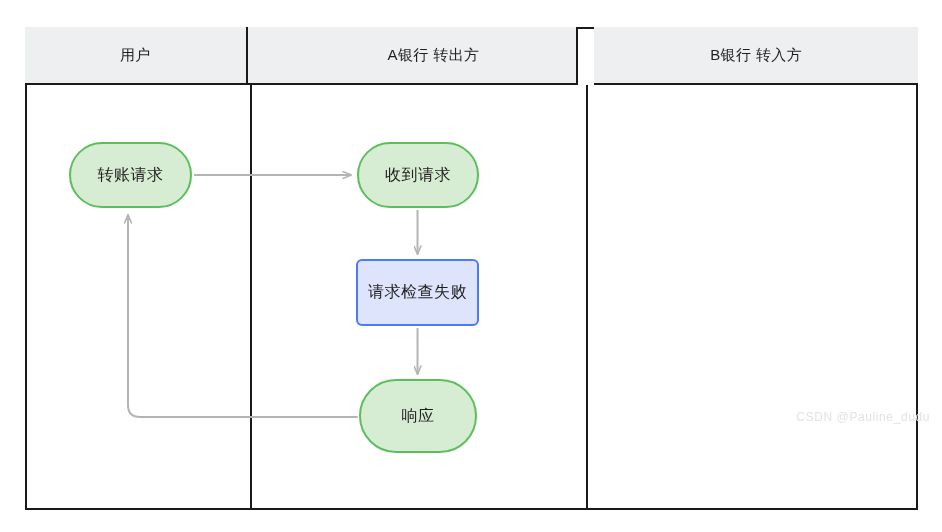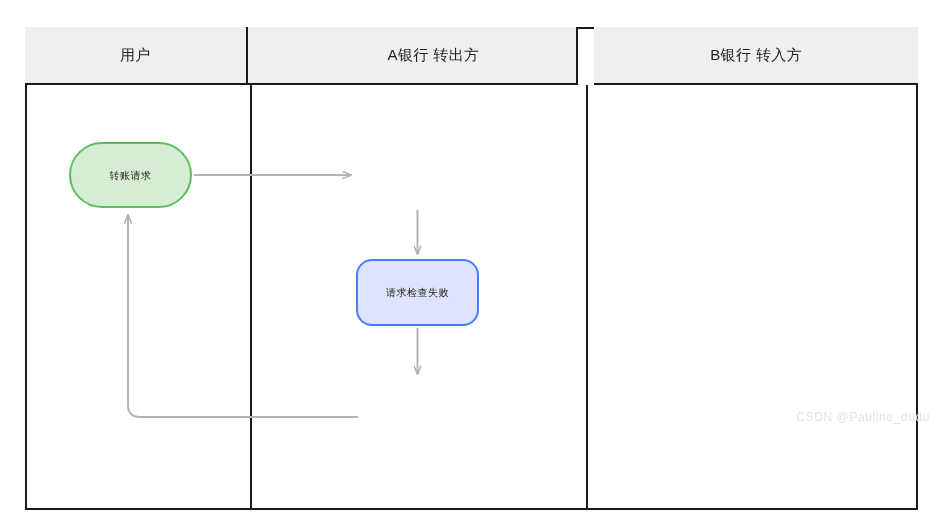--- a/index.html
+++ b/index.html
@@ -73,35 +73,35 @@
   .lane-divider.d1 { left: 250px; }
   .lane-divider.d2 { left: 586px; }
 
   
   .node {
     position: absolute;
     box-sizing: border-box;
     display: flex;
     align-items: center;
     justify-content: center;
-    font-size: 10px;
+    font-size: 16px;
     color: #1f1f1f;
     letter-spacing: 0.5px;
     text-align: center;
     line-height: 1.3;
   }
   .node.green {
     background: #d7edd3;
     border: 2px solid #5cbf5c;
     border-radius: 34px;
   }
   .node.blue {
     background: #dde4fb;
     border: 2px solid #4a7bfb;
-    border-radius: 16px;
+    border-radius: 6px;
   }
 
   #node-transfer-request { left: 69px;  top: 142px; width: 123px; height: 66px; }
   #node-received-request { left: 357px; top: 142px; width: 122px; height: 66px; }
   #node-check-failed     { left: 356px; top: 259px; width: 123px; height: 67px; }
   #node-response         { left: 359px; top: 379px; width: 118px; height: 74px; border-radius: 37px; }
 
   
   #connectors {
     position: absolute;
@@ -159,21 +159,27 @@
 
     <path d="M417.5,328 L417.5,374" fill="none" stroke="#b4b4b4" stroke-width="2" marker-end="url(#arrowhead)"></path>
 
     <path d="M357,417 L140,417 Q128,417 128,405 L128,215" fill="none" stroke="#b4b4b4" stroke-width="2" stroke-linecap="round" marker-end="url(#arrowhead)"></path>
   </svg>
 
   <div class="node green" id="node-transfer-request">
     <span>转账请求</span>
   </div>
 
+  <div class="node green" id="node-received-request">
+    <span>收到请求</span>
+  </div>
 
   <div class="node blue" id="node-check-failed">
     <span>请求检查失败</span>
   </div>
 
+  <div class="node green" id="node-response">
+    <span>响应</span>
+  </div>
 
   <div class="watermark">CSDN @Pauline_dudu</div>
 
 </div>
 
 </body></html>

